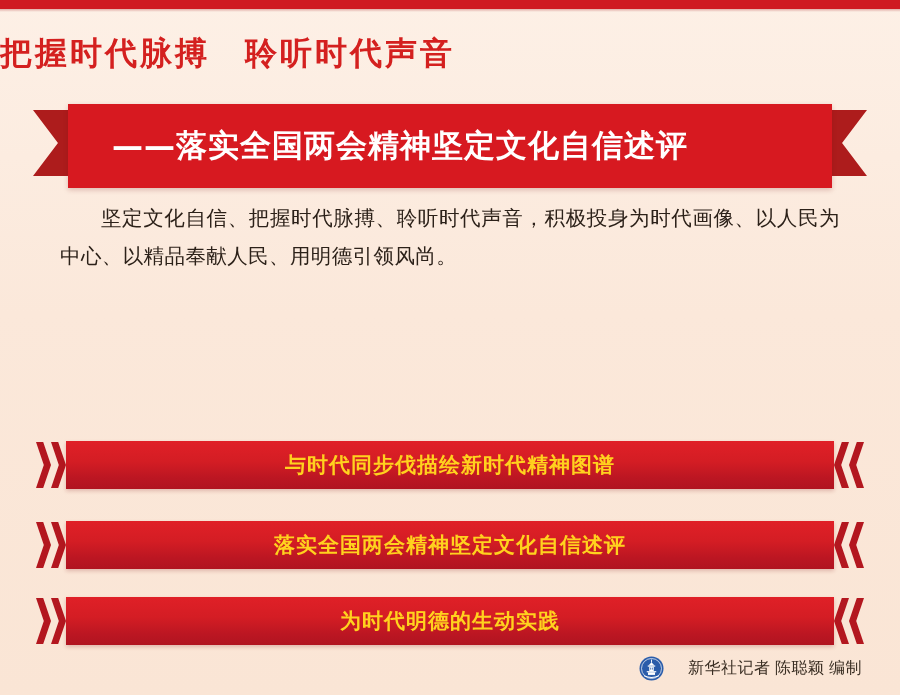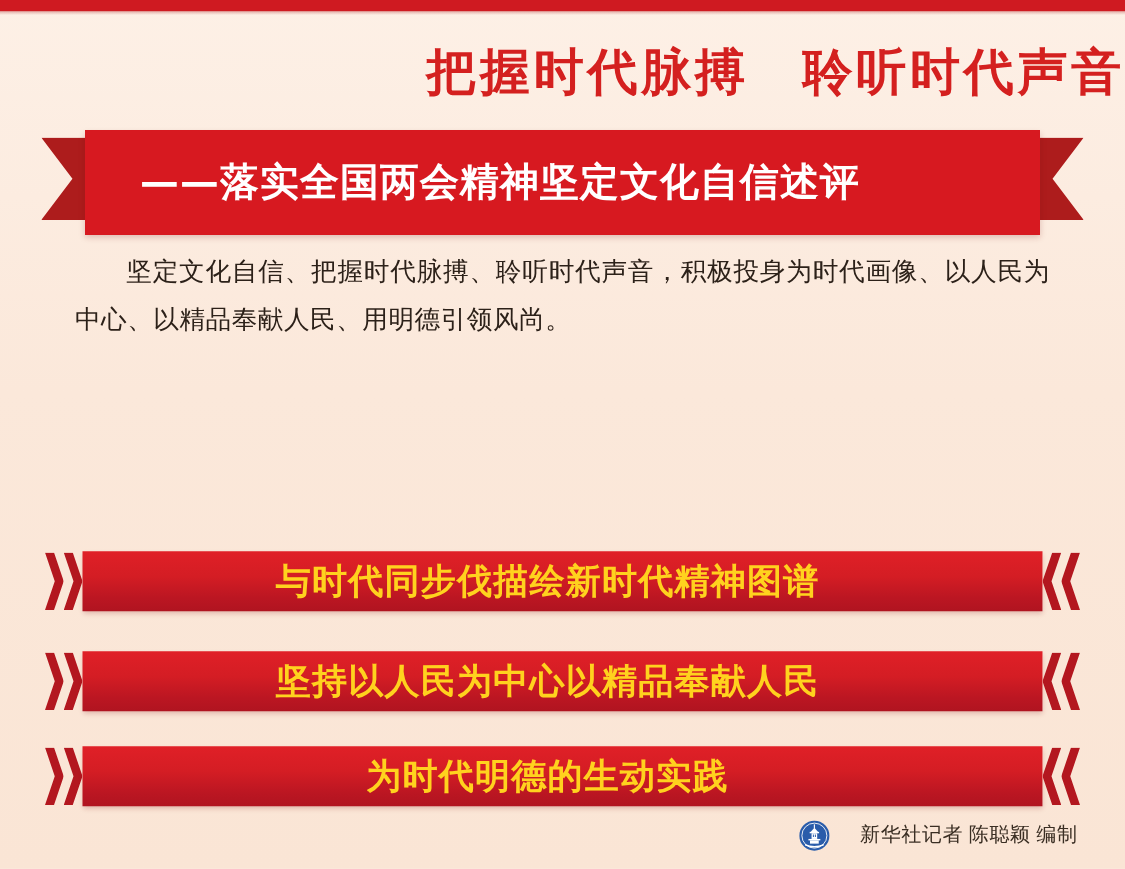--- a/index.html
+++ b/index.html
@@ -37,23 +37,23 @@
     height: 3px;
     background: linear-gradient(180deg, rgba(160,20,24,0.30), rgba(160,20,24,0));
   }
 
   
   .main-title {
     position: absolute;
     top: 33px;
     left: 0;
     width: 900px;
-    text-align: right;
+    text-align: left;
     font-family: "DejaVu Sans", "Liberation Sans", sans-serif;
-    font-size: 40px;
+    font-size: 32px;
     font-weight: 700;
     letter-spacing: 3px;
     color: #d4201f;
     white-space: pre;
     line-height: 1.25;
   }
 
   
   .ribbon {
     position: absolute;
@@ -137,29 +137,29 @@
     position: absolute;
     left: 30px;
     top: 0;
     width: 768px;
     height: 48px;
     background: linear-gradient(180deg, #e02027 0%, #d41d24 42%, #bb1622 78%, #b01420 100%);
     box-shadow: 0 2px 4px rgba(130,15,18,0.22);
   }
   .bar-label {
     position: absolute;
-    left: 18px;
+    left: 30px;
     top: 0;
     width: 768px;
     height: 48px;
     display: flex;
     align-items: center;
     justify-content: center;
     font-family: "DejaVu Sans", "Liberation Sans", sans-serif;
-    font-size: 28px;
+    font-size: 21px;
     font-weight: 700;
     letter-spacing: 1px;
     color: #ffd21e;
     white-space: pre;
   }
 
   .chev-group {
     position: absolute;
     top: 0;
     height: 48px;
@@ -240,21 +240,21 @@
       <div class="chev b"></div>
     </div>
   </div>
 
   <div class="bar bar-2">
     <div class="chev-group left">
       <div class="chev a"></div>
       <div class="chev b"></div>
     </div>
     <div class="bar-plate"></div>
-    <div class="bar-label">坚持以人民为中心以精品奉献人民</div>
+    <div class="bar-label">落实全国两会精神坚定文化自信述评</div>
     <div class="chev-group right">
       <div class="chev a"></div>
       <div class="chev b"></div>
     </div>
   </div>
 
   <div class="bar bar-3">
     <div class="chev-group left">
       <div class="chev a"></div>
       <div class="chev b"></div>

